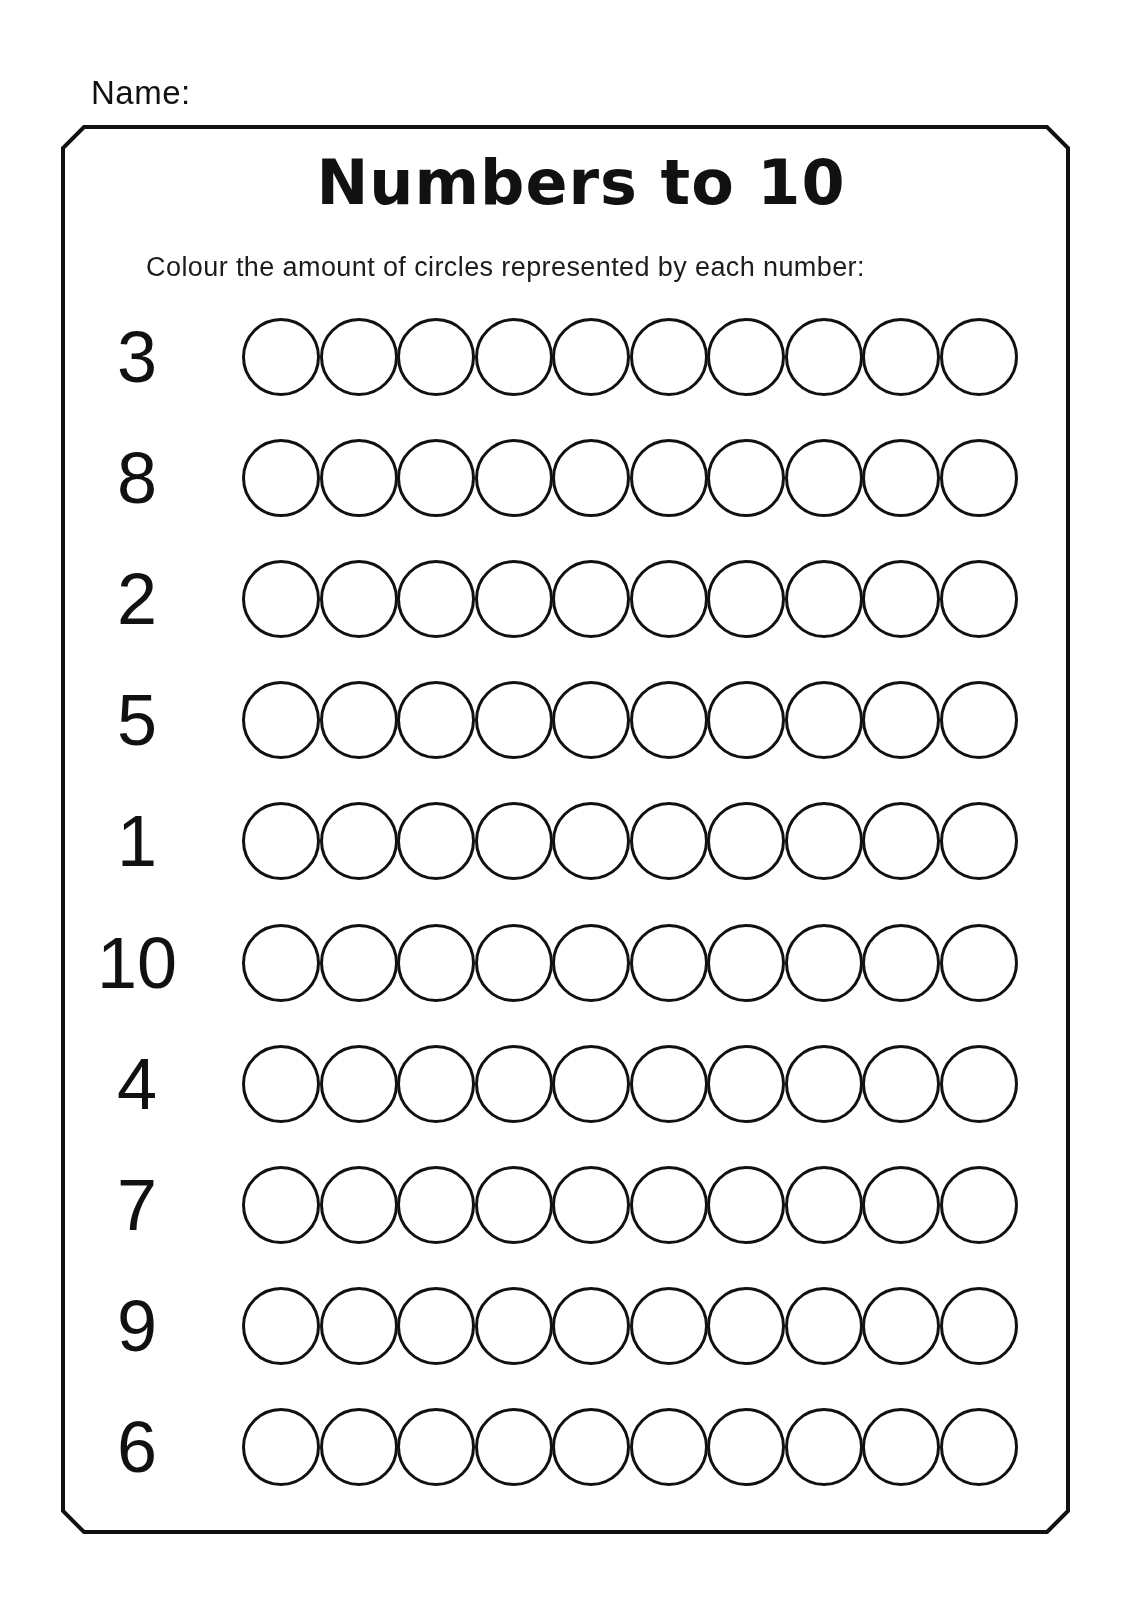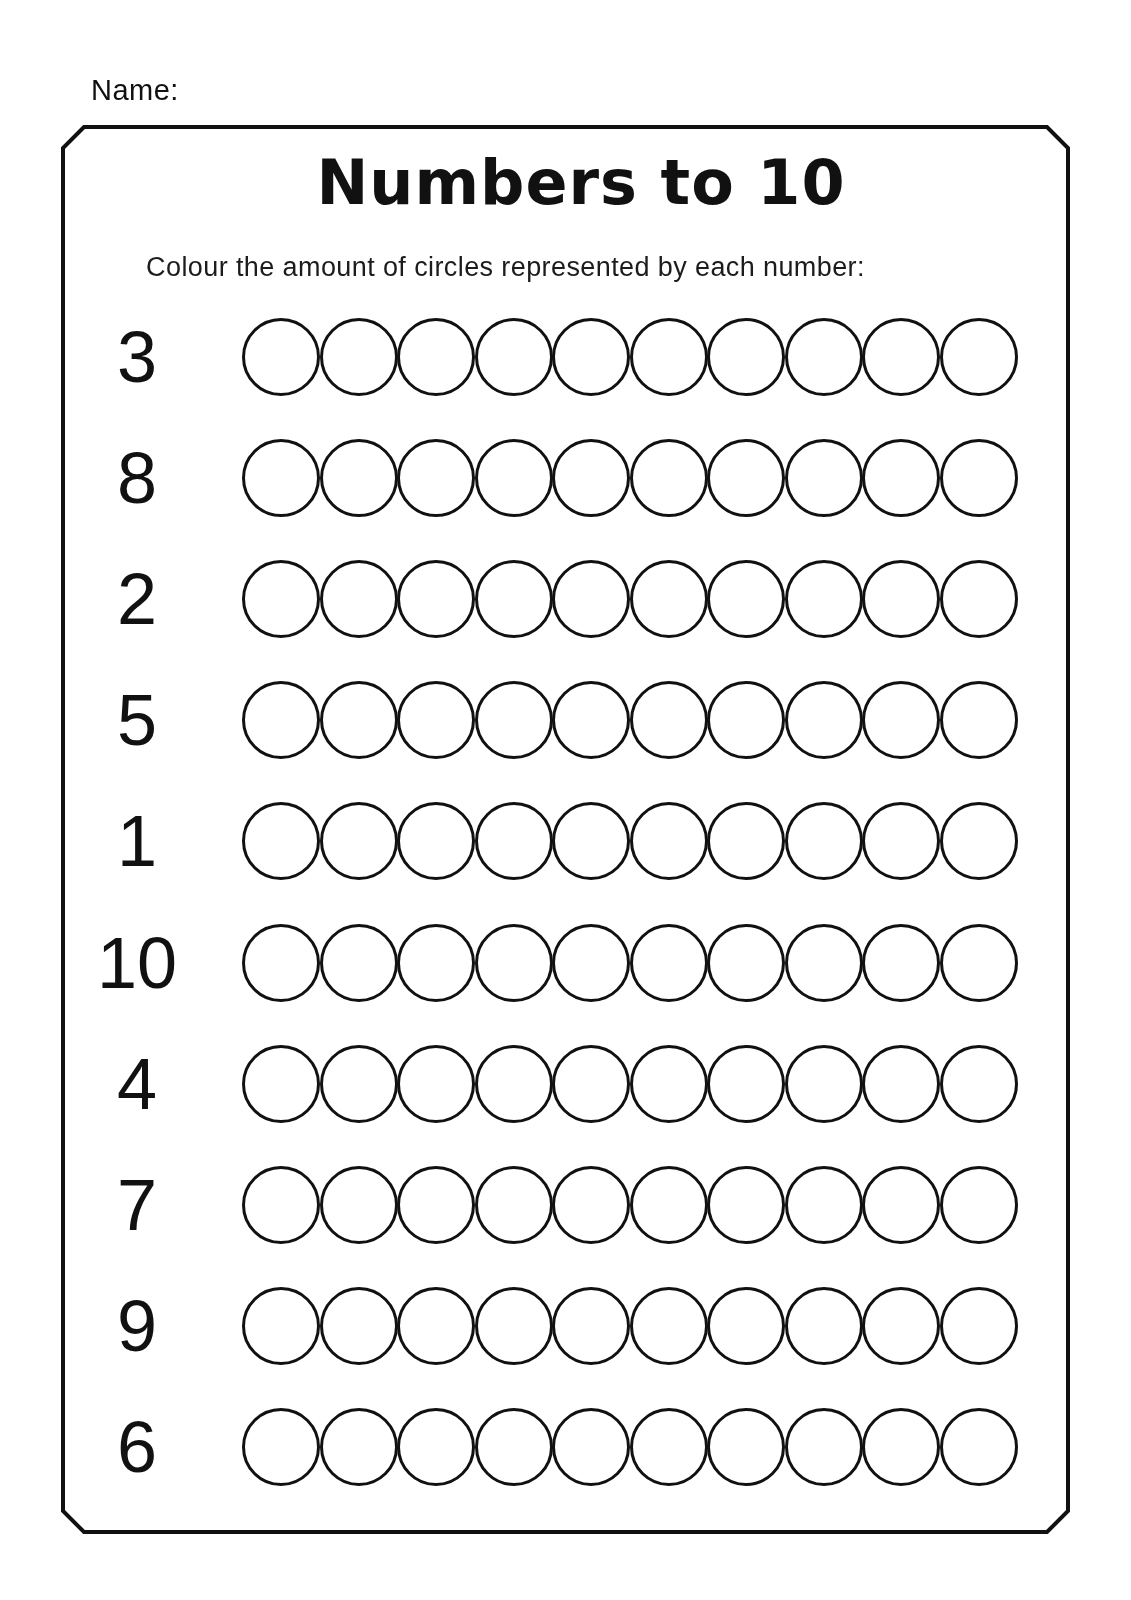--- a/index.html
+++ b/index.html
@@ -6,21 +6,21 @@
   html,body { margin:0; padding:0; }
   body {
     width:1131px; height:1600px; background:var(--paper);
     font-family:"Liberation Sans", sans-serif; color:var(--ink);
     position:relative; overflow:hidden;
   }
   .page { position:absolute; inset:0; }
 
   .name-label {
     position:absolute; left:91px; top:74px;
-    font-size:29px; letter-spacing:0.5px; color:var(--ink);
+    font-size:33px; letter-spacing:0.5px; color:var(--ink);
   }
 
   svg.border-svg { position:absolute; left:0; top:0; width:1131px; height:1600px; }
   svg.border-svg polygon { fill:none; stroke:var(--ink); stroke-width:4; stroke-linejoin:miter; }
 
   .title {
     position:absolute; left:0; top:146px; width:1116px;
     text-align:center; font-family:"DejaVu Sans", sans-serif;
     font-weight:800; font-size:62px; line-height:1.2; color:var(--ink);
     letter-spacing:1px;

